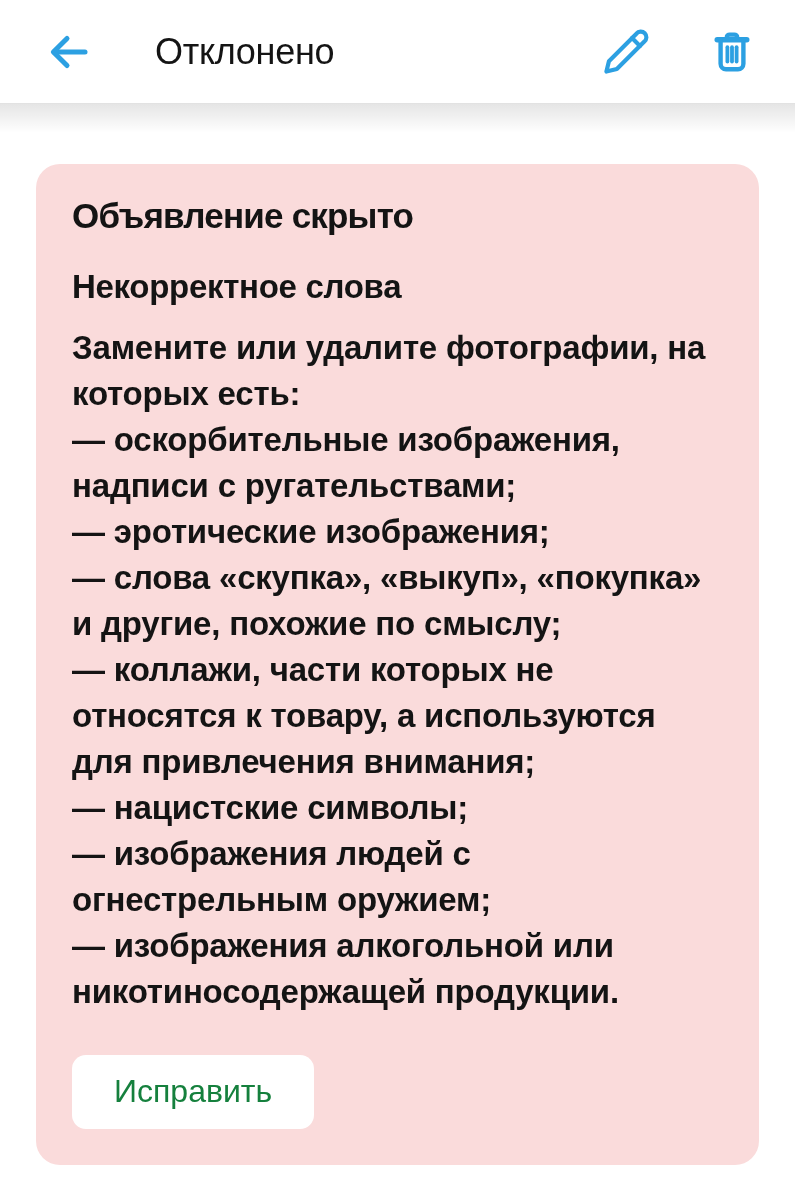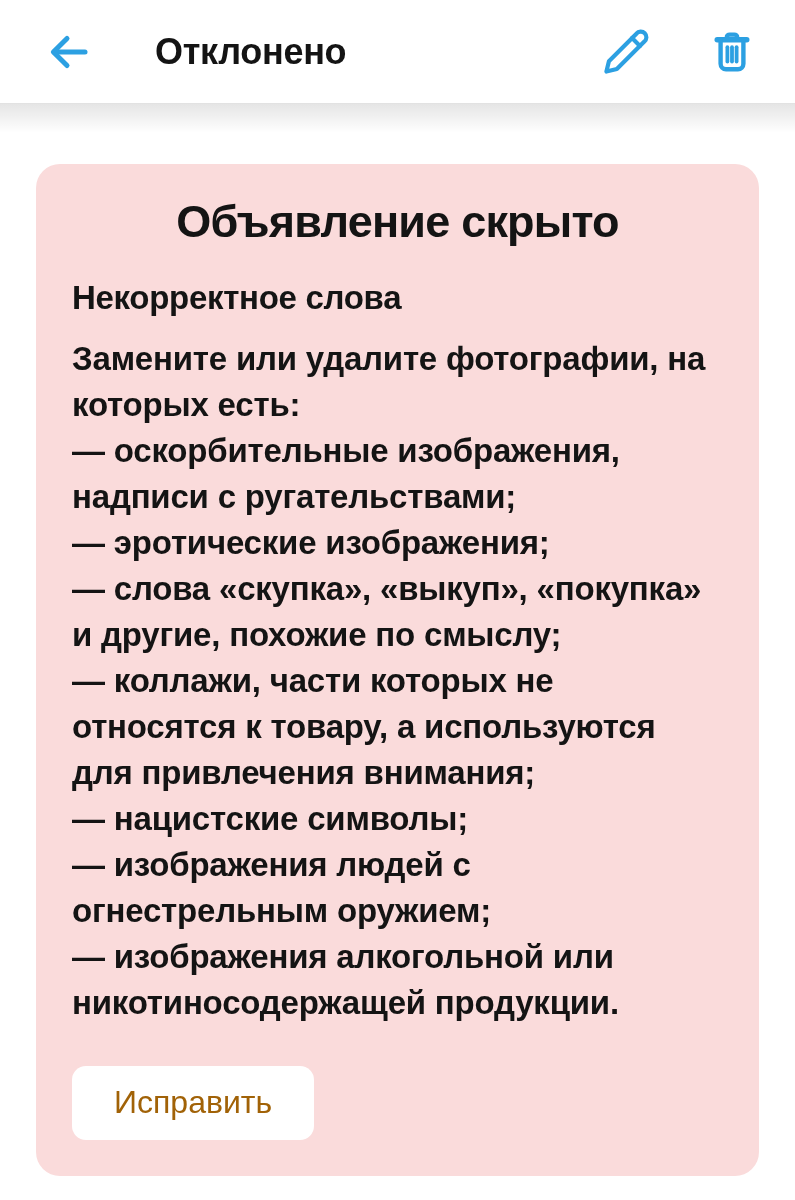--- a/index.html
+++ b/index.html
@@ -27,21 +27,21 @@
     border: none;
     background: transparent;
     display: flex;
     align-items: center;
     justify-content: center;
     cursor: pointer;
     padding: 0;
   }
   .header-title {
     font-size: 36px;
-    font-weight: 700;
+    font-weight: 400;
     letter-spacing: -0.3px;
     color: #141414;
     margin-left: 62px;
     margin-right: auto;
   }
   .header-actions {
     display: flex;
     align-items: center;
     gap: 56px;
   }
@@ -52,26 +52,25 @@
   }
 
   
   .card {
     margin: 31px 36px 0;
     background: #fadbdb;
     border-radius: 24px;
     padding: 33px 36px 36px;
   }
   .card-title {
-    font-size: 45px;
+    font-size: 35px;
     font-weight: 700;
     letter-spacing: -0.8px;
     line-height: 1.1;
     margin-bottom: 32px;
-    text-align: center;
   }
   .card-subtitle {
     font-size: 33px;
     font-weight: 700;
     letter-spacing: -0.3px;
     margin-bottom: 19px;
   }
   .card-body {
     font-size: 33px;
     font-weight: 700;
@@ -80,21 +79,21 @@
   }
   .fix-button {
     margin-top: 40px;
     height: 74px;
     padding: 0 42px;
     background: #ffffff;
     border: none;
     border-radius: 14px;
     font-family: inherit;
     font-size: 32px;
-    color: #a16207;
+    color: #15803d;
     cursor: pointer;
     display: inline-flex;
     align-items: center;
   }
 </style>
 </head>
 <body>
 
 <header class="header">
   <button class="icon-btn" aria-label="back">

